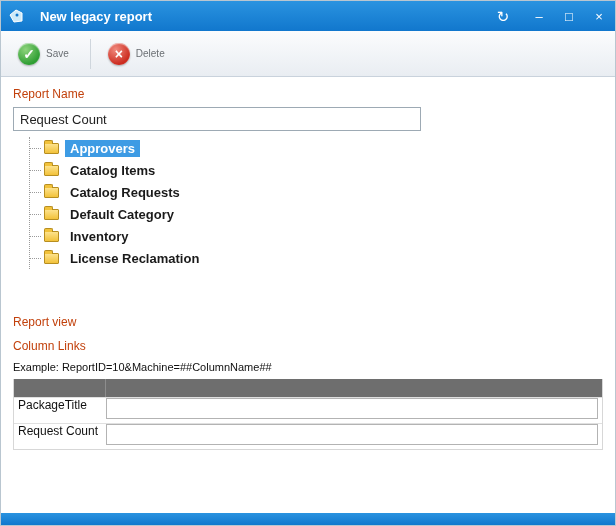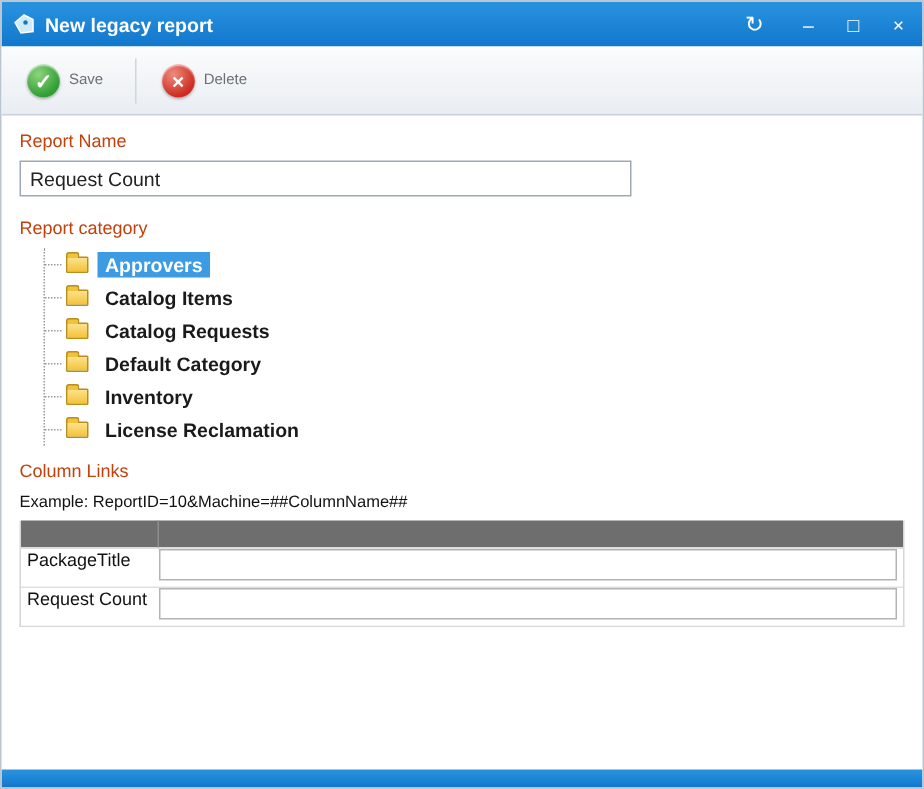--- a/index.html
+++ b/index.html
@@ -14,21 +14,21 @@
   
   .titlebar{
     height:30px; flex:0 0 30px; background:linear-gradient(#2a93e0,#1177cd);
     display:flex; align-items:center; padding:0 8px; color:#fff;
   }
   .title-icon{
     width:14px; height:14px; margin-right:7px; position:relative; flex:0 0 auto;
   }
   .title-icon svg{ display:block; }
   .title-text{ font-size:13px; font-weight:bold; flex:1 1 auto;
-    white-space:nowrap; overflow:hidden; }
+    white-space:nowrap; overflow:hidden;margin-left:10px; }
   .tb-controls{ display:flex; align-items:center; gap:14px; }
   .tb-ctl{
     color:#fff; font-size:13px; line-height:1; cursor:pointer; width:16px;
     text-align:center; user-select:none;
   }
   .tb-ctl.refresh{ font-size:15px; margin-right:6px; }
 
   
   .toolbar{
     height:46px; flex:0 0 46px;
@@ -148,21 +148,20 @@
       <span class="tool-icon red">×</span>
       <span class="tool-label">Delete</span>
     </div>
   </div>
 
   <div class="body">
 
     <div class="field-label">Report Name</div>
     <input class="name-input" type="text" value="Request Count" style="">
 
-    <div class="field-label cat-label">Report category</div>
 
     <div class="tree">
       <div class="tree-item">
         <span class="folder"></span>
         <span class="tree-label selected">Approvers</span>
       </div>
       <div class="tree-item">
         <span class="folder"></span>
         <span class="tree-label">Catalog Items</span>
       </div>
@@ -177,20 +176,21 @@
       <div class="tree-item">
         <span class="folder"></span>
         <span class="tree-label">Inventory</span>
       </div>
       <div class="tree-item">
         <span class="folder"></span>
         <span class="tree-label">License Reclamation</span>
       </div>
     </div>
 
+    <div class="field-label view-label">Report view</div>
 
     <div class="field-label clinks-label">Column Links</div>
     <div class="example-text">Example: ReportID=10&amp;Machine=##ColumnName##</div>
 
     <div class="clinks-table">
       <div class="cl-header">
         <div class="cl-h1"></div>
         <div class="cl-h2"></div>
       </div>
       <div class="cl-row">

